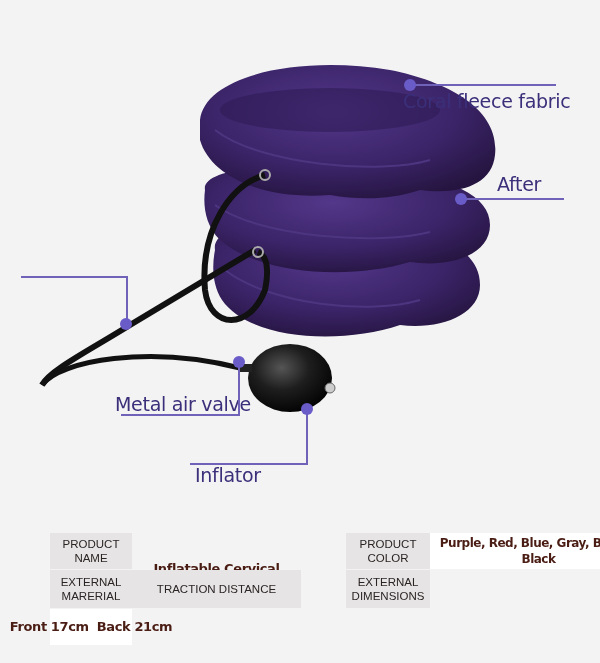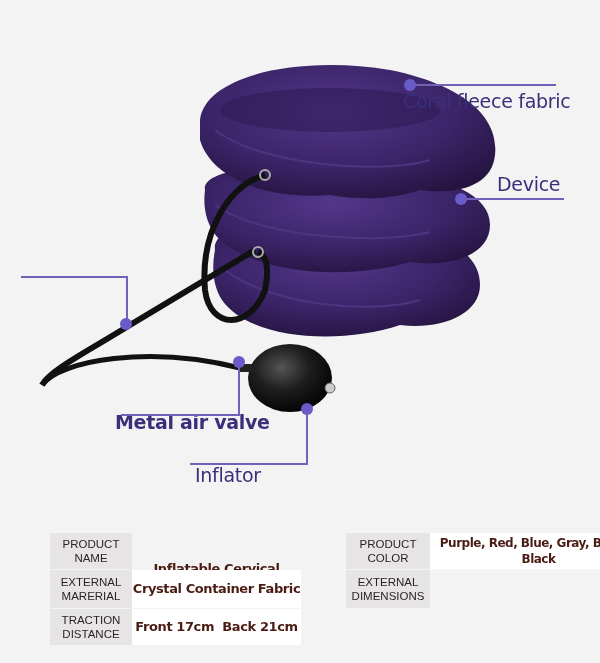--- a/index.html
+++ b/index.html
@@ -75,48 +75,47 @@
     <circle cx="330" cy="388" r="5" fill="#ccc" stroke="#666"></circle>
     <rect x="238" y="364" width="14" height="8" fill="#222"></rect>
   </svg>
 
   
   <div class="callout-text" style="left:403px; top:51px;margin-top:39px;">Coral fleece fabric</div>
   <div class="line" style="left:412px; top:84px; width:144px; height:2px;"></div>
   <div class="dot" style="left:404px; top:79px;"></div>
 
   
-  <div class="callout-text" style="left:497px; top:173px;">Device</div>
+  <div class="callout-text" style="left:497px; top:173px;">After</div>
   <div class="line" style="left:462px; top:198px; width:102px; height:2px;"></div>
   <div class="dot" style="left:455px; top:193px;"></div>
 
   
   <div class="line" style="left:21px; top:276px; width:106px; height:2px;"></div>
   <div class="line" style="left:126px; top:276px; width:2px; height:48px;"></div>
   <div class="dot" style="left:120px; top:318px;"></div>
 
   
-  <div class="callout-text" style="left:115px; top:411px;font-weight:bold;">Metal air valve</div>
+  <div class="callout-text" style="left:115px; top:393px;">Metal air valve</div>
   <div class="line" style="left:121px; top:414px; width:118px; height:2px;"></div>
   <div class="line" style="left:238px; top:365px; width:2px; height:51px;"></div>
   <div class="dot" style="left:233px; top:356px;"></div>
 
   
   <div class="callout-text" style="left:195px; top:440px;margin-top:24px;">Inflator</div>
   <div class="line" style="left:190px; top:463px; width:118px; height:2px;"></div>
   <div class="line" style="left:306px; top:412px; width:2px; height:53px;"></div>
   <div class="dot" style="left:301px; top:403px;"></div>
 </div>
 
 <div class="table-wrap">
   <div class="half left">
     <div class="lbl">PRODUCT NAME</div>
     <div class="val" style="padding:0 14px;margin-top:44px;">Inflatable Cervical Traction Device</div>
     <div class="lbl">EXTERNAL MARERIAL</div>
-    <div class="val">Crystal Container Fabric</div>
     <div class="lbl">TRACTION DISTANCE</div>
     <div class="val" style="white-space:pre;">Front 17cm  Back 21cm</div>
   </div>
   <div class="half right">
     <div class="lbl">PRODUCT COLOR</div>
     <div class="val small">Purple, Red, Blue, Gray, Brown, Black</div>
     <div class="lbl">EXTERNAL DIMENSIONS</div>
   </div>
 </div>
 

